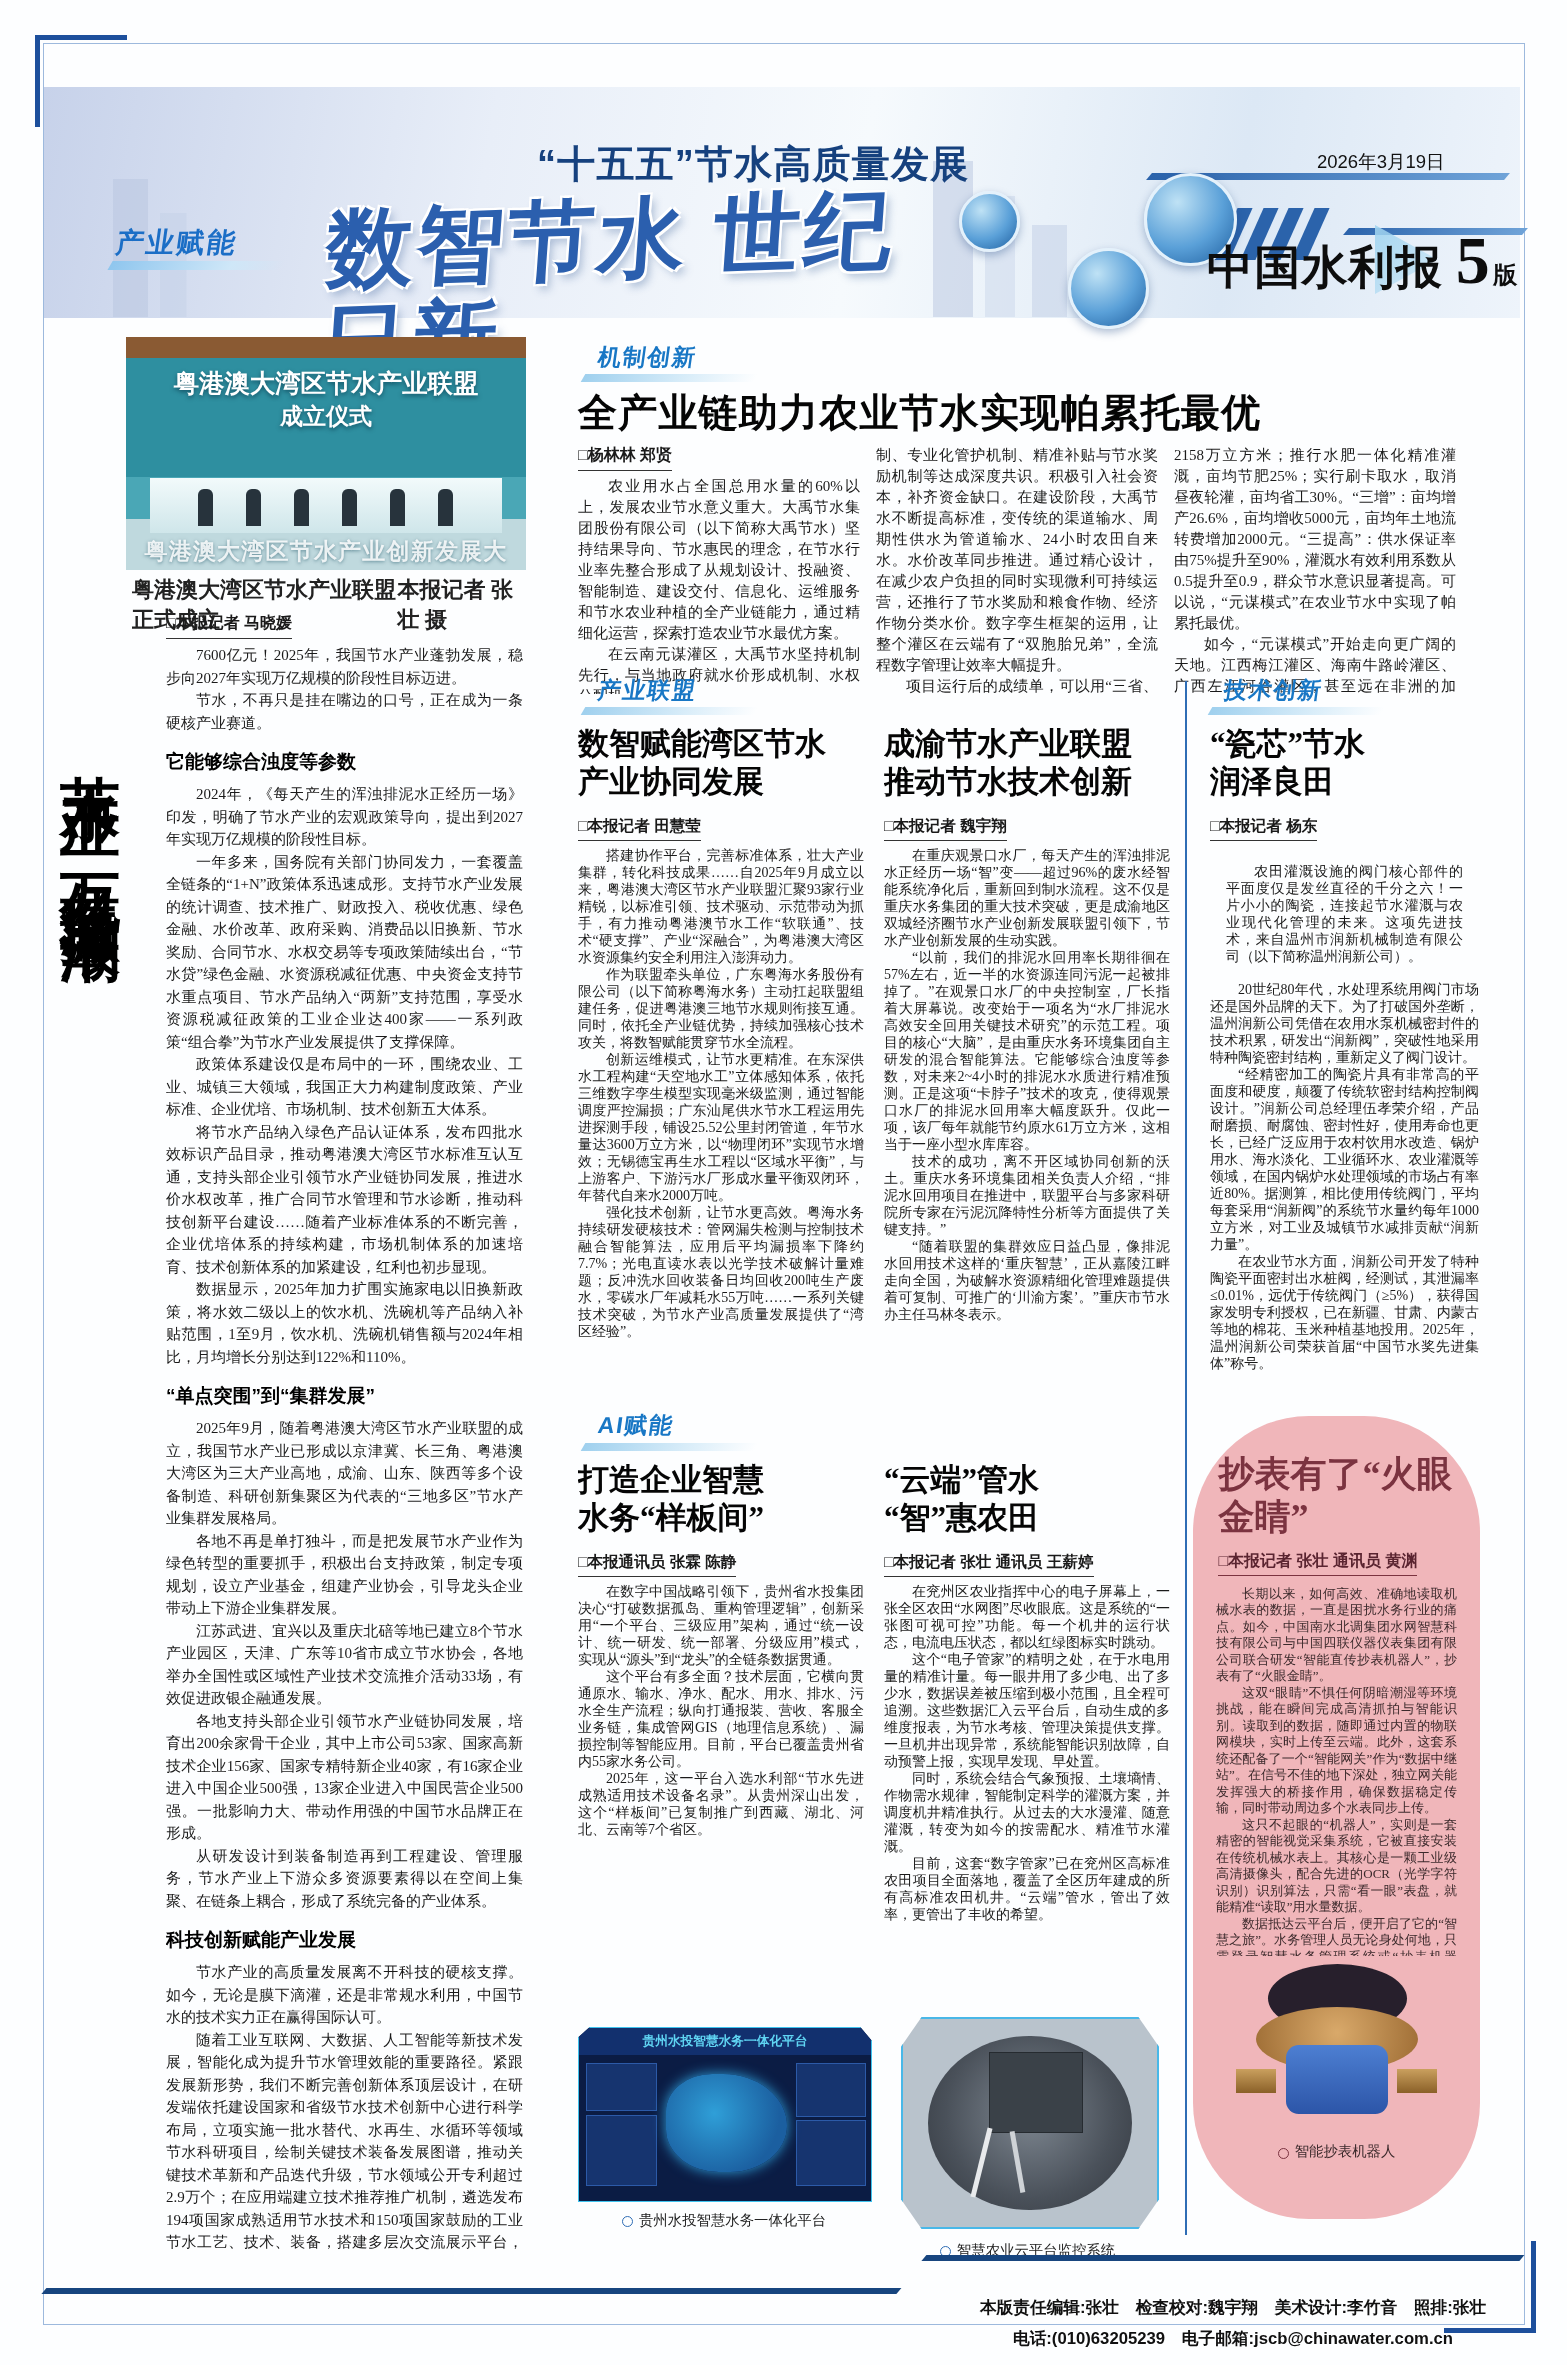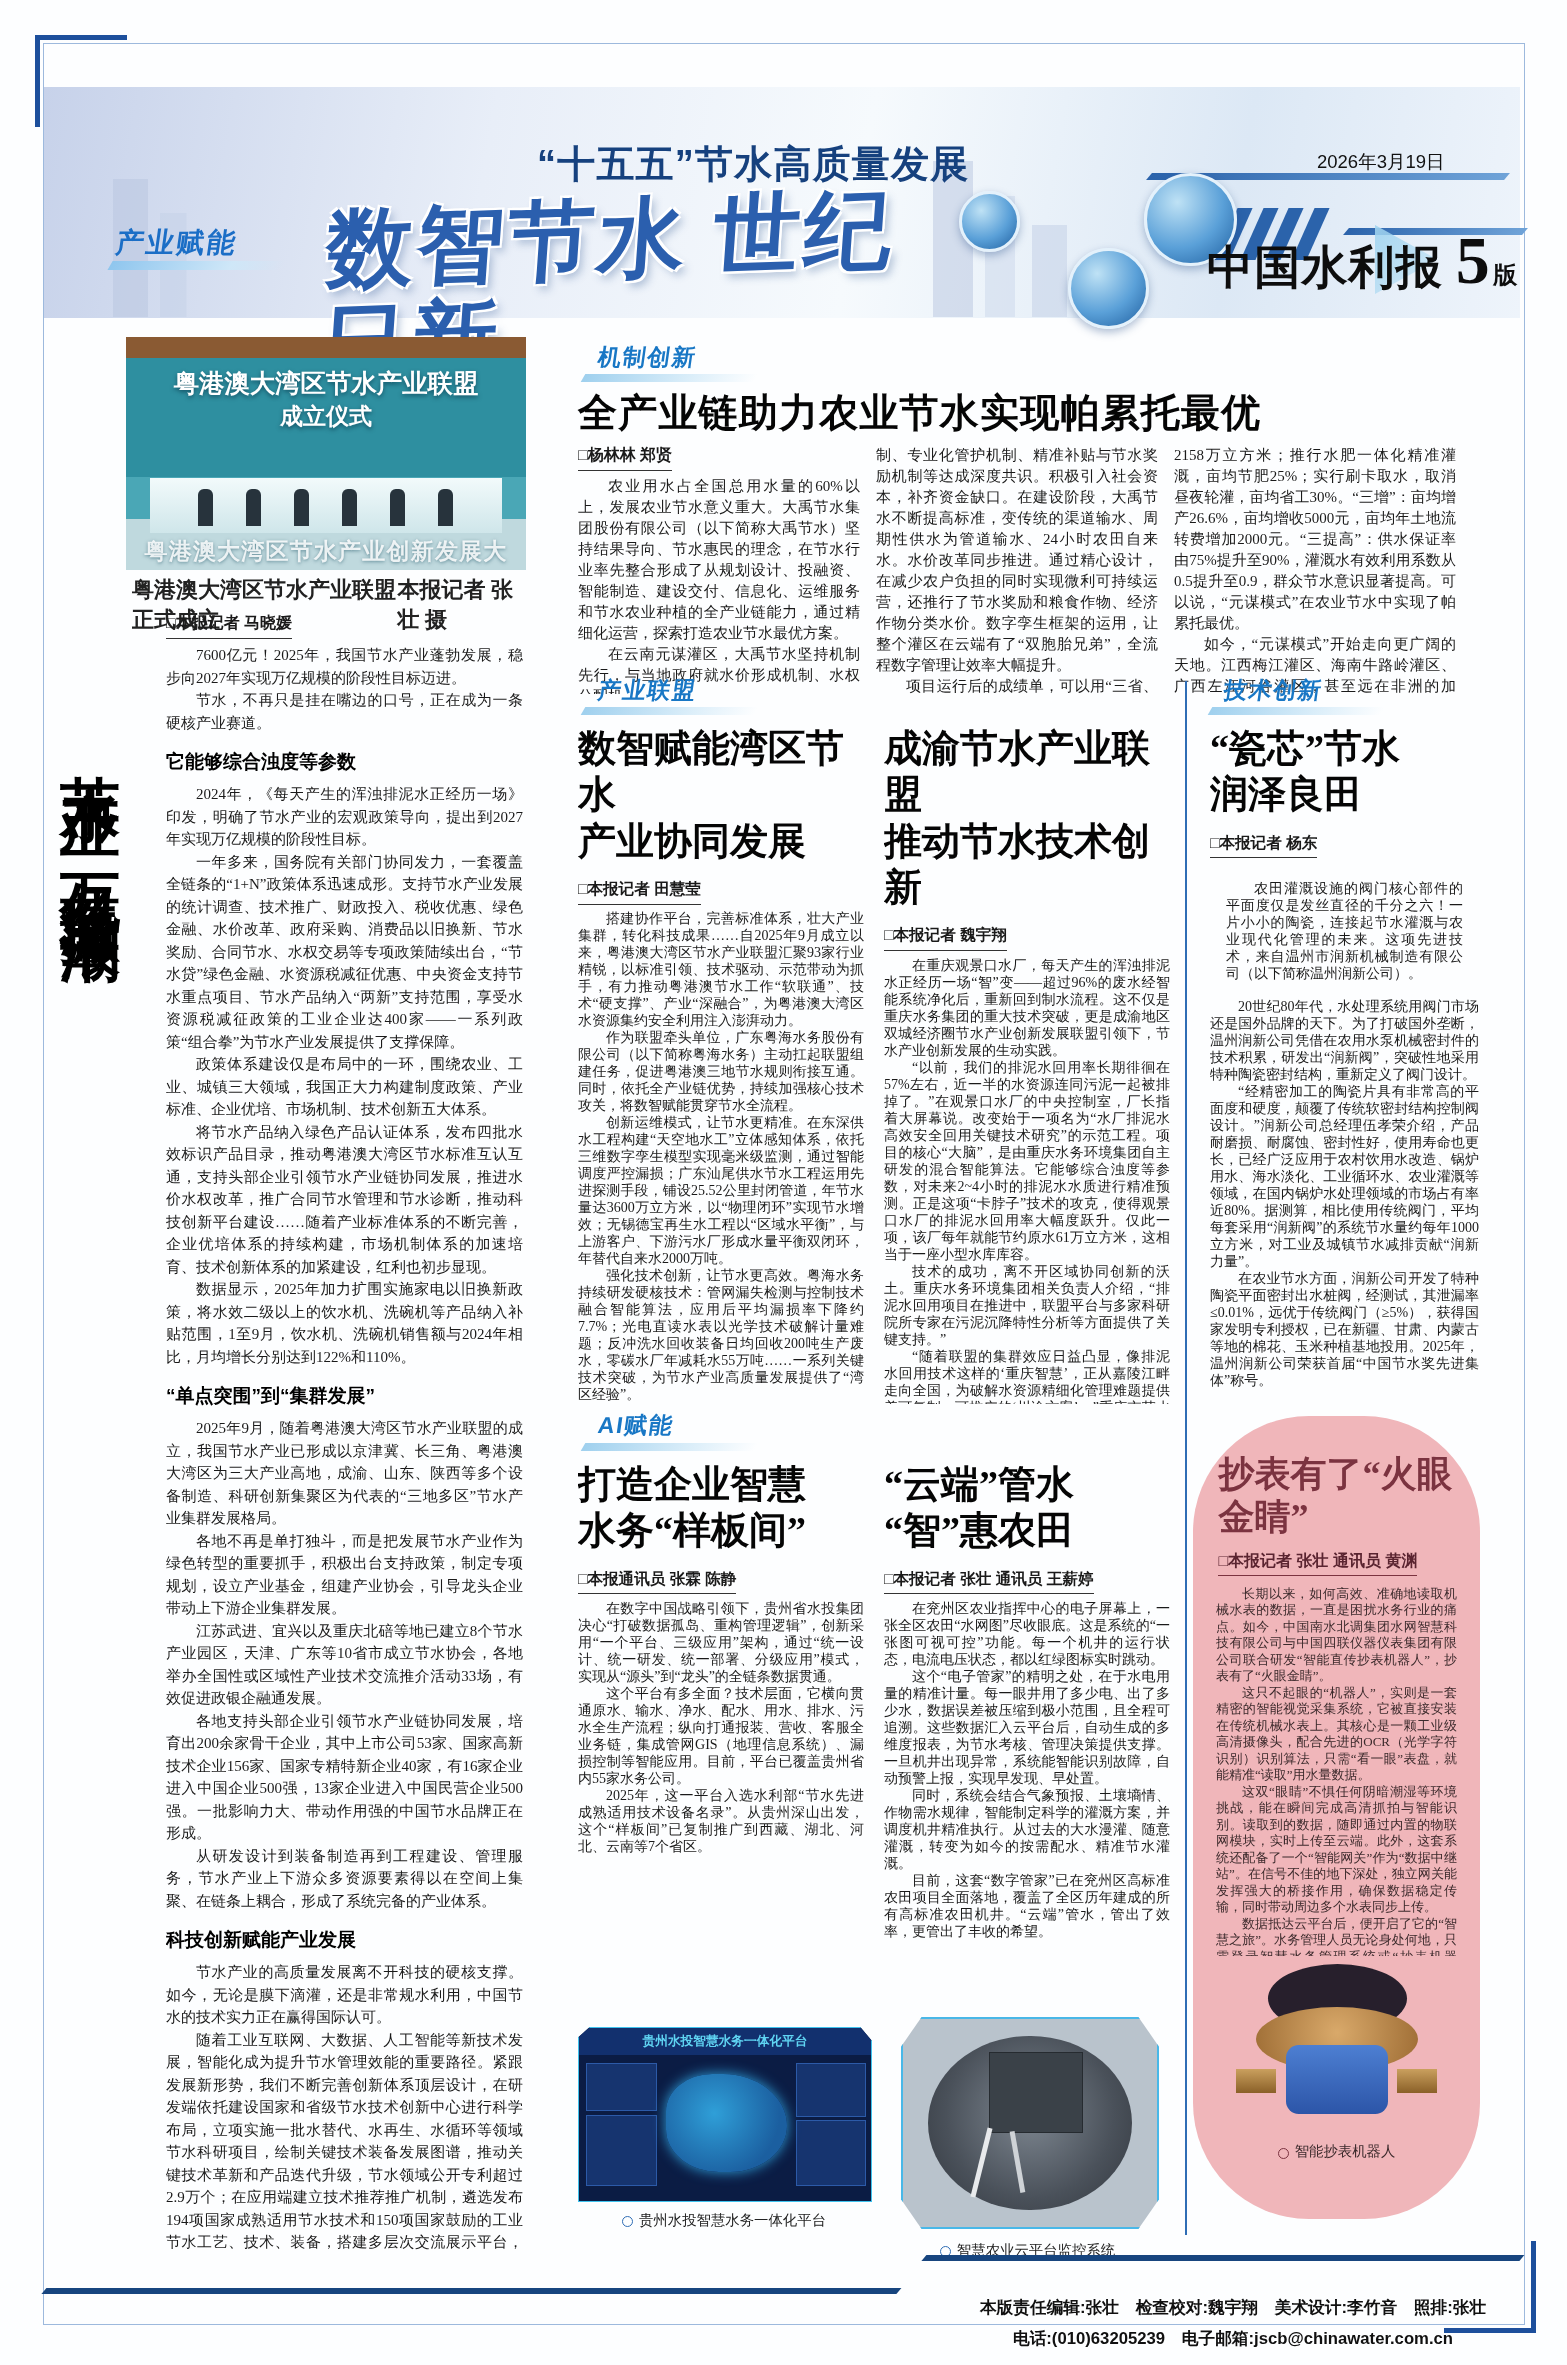--- a/index.html
+++ b/index.html
@@ -69,21 +69,21 @@
   .tab{font-family:"Liberation Sans",sans-serif;font-weight:900;font-size:23px;color:#1877c5;
         transform:skewX(-8deg);letter-spacing:1.7px;}
   .tab-bar{height:8px;background:linear-gradient(90deg,#9fd0ee,#d9edf9 60%,transparent);transform:skewX(-30deg);}
   
   .headline-xl{left:578px;top:367px;width:892px;font-weight:900;font-size:39px;letter-spacing:1.2px;color:#050505;}
   .cols{display:flex;gap:16px;}
   .col{width:282px;height:249px;overflow:hidden;}
   .col .para{font-size:15px;line-height:21px;}
   
   .art{overflow:hidden;}
-  .art h2{margin:0 0 15px;font-weight:900;font-size:38px;line-height:1.22;color:#050505;}
+  .art h2{margin:0 0 15px;font-weight:900;font-size:31px;line-height:1.22;color:#050505;}
   .art .para{font-size:14px;line-height:17px;}
   .art .byline{font-size:15.6px;}
   .vrule{width:1.7px;background:#2f6db5;}
   
   .dash{left:578px;top:2027px;width:292px;height:173px;background:#0b1c44;border:1.7px solid #3ec3ee;
         clip-path:polygon(0 6%,4% 0,96% 0,100% 8%,100% 100%,0 100%);box-shadow:0 0 10.4px rgba(60,190,240,.6);}
   .dash .bar{position:absolute;left:0;top:0;width:100%;height:26.6px;background:#12306e;
         color:#5fd4f2;font-family:"Liberation Sans",sans-serif;font-weight:700;font-size:12.7px;
         text-align:center;line-height:26.6px;}
   .dash .panel{position:absolute;background:#16346f;border:0.6px solid #2c5aa8;}
@@ -309,22 +309,22 @@
   </div>
   <div class="abs caption" style="left:892px;top:2241px;width:271px;text-align:center;">
     <span class="ring"></span><span>智慧农业云平台监控系统</span>
   </div>
 
   <div class="abs pink">
     <h2><span>抄表有了“火眼</span><br><span>金睛”</span></h2>
     <span class="byline">□本报记者 张壮 通讯员 黄渊</span>
     <div class="paras">
         <p class="para" style="margin: 0px; text-align: justify; text-indent: 2em;">长期以来，如何高效、准确地读取机械水表的数据，一直是困扰水务行业的痛点。如今，中国南水北调集团水网智慧科技有限公司与中国四联仪器仪表集团有限公司联合研发“智能直传抄表机器人”，抄表有了“火眼金睛”。</p>
+        <p class="para" style="margin: 0px; text-align: justify; text-indent: 2em;">这双“眼睛”不惧任何阴暗潮湿等环境挑战，能在瞬间完成高清抓拍与智能识别。读取到的数据，随即通过内置的物联网模块，实时上传至云端。此外，这套系统还配备了一个“智能网关”作为“数据中继站”。在信号不佳的地下深处，独立网关能发挥强大的桥接作用，确保数据稳定传输，同时带动周边多个水表同步上传。</p>
         <p class="para" style="margin: 0px; text-align: justify; text-indent: 2em;">这只不起眼的“机器人”，实则是一套精密的智能视觉采集系统，它被直接安装在传统机械水表上。其核心是一颗工业级高清摄像头，配合先进的OCR（光学字符识别）识别算法，只需“看一眼”表盘，就能精准“读取”用水量数据。</p>
-        <p class="para" style="margin: 0px; text-align: justify; text-indent: 2em;">这双“眼睛”不惧任何阴暗潮湿等环境挑战，能在瞬间完成高清抓拍与智能识别。读取到的数据，随即通过内置的物联网模块，实时上传至云端。此外，这套系统还配备了一个“智能网关”作为“数据中继站”。在信号不佳的地下深处，独立网关能发挥强大的桥接作用，确保数据稳定传输，同时带动周边多个水表同步上传。</p>
         <p class="para" style="margin: 0px; text-align: justify; text-indent: 2em;">数据抵达云平台后，便开启了它的“智慧之旅”。水务管理人员无论身处何地，只需登录智慧水务管理系统或“抄表机器人”小程序，就能实时调取、分析任何一个表位的用水曲线。</p>
       </div>
     <div class="meter">
       <div class="dome"></div>
       <div class="ringg"></div>
       <div class="fit" style="left:3.5px;"></div>
       <div class="fit" style="right:3.5px;"></div>
       <div class="body"></div>
     </div>
     <div class="caption">

